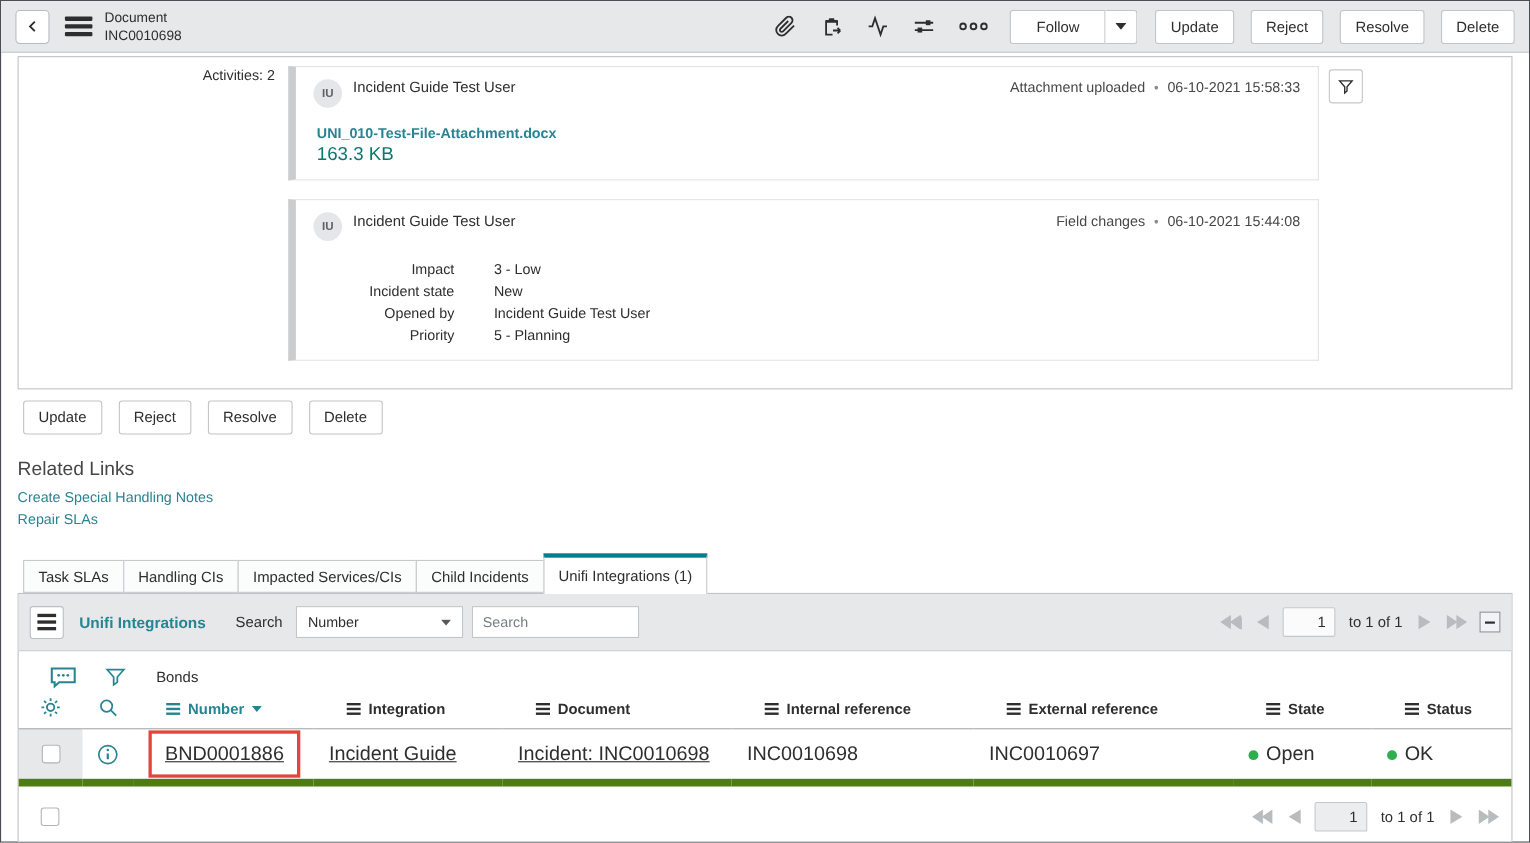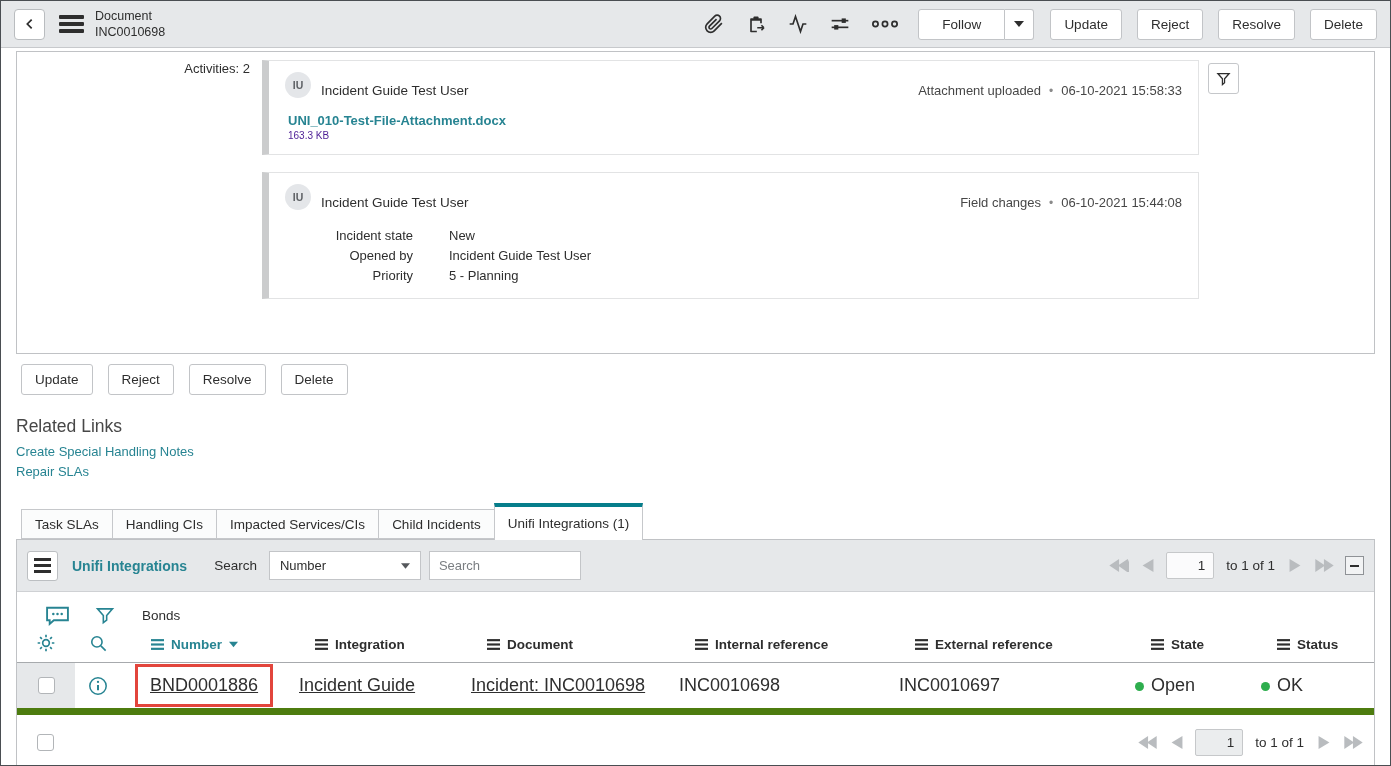--- a/index.html
+++ b/index.html
@@ -32,31 +32,31 @@
   .tb-buttons { display:flex; gap:15px; }
 
   
   .form-panel { margin:3px 15px 0; height:303px; border:1px solid #c0c2c5;
     position:relative; background:#fff; }
   .activities-label { position:absolute; top:9px; left:0; width:233px;
     text-align:right; font-size:13px; }
   .stream { position:absolute; left:245px; top:8px; right:175px; }
   .card { border:1px solid #e2e3e4; border-left:7px solid #cbcccd;
     padding:11px 16px 13px; margin-bottom:17px; background:#fff; }
-  .card-head { display:flex; align-items:flex-end; }
+  .card-head { display:flex; align-items:flex-start; }
   .avatar { width:26px; height:26px; border-radius:50%; background:#e4e6e9;
     color:#5e6165; font-size:10.5px; font-weight:bold; flex:none;
     display:flex; align-items:center; justify-content:center; }
   .user-name { margin-left:10px; font-size:13.5px; }
   .card-meta { margin-left:auto; font-size:13px; color:#474747;
     display:flex; align-items:center; gap:8px; }
   .meta-dot { color:#8a8a8a; font-size:12px; }
   .attach-link { display:inline-block; margin:15px 0 2px 3px; color:#278492;
     font-weight:bold; font-size:13px; text-decoration:none; }
-  .attach-size { margin-left:3px; font-size:10px; color:#4c1d95; }
+  .attach-size { margin-left:3px; font-size:17px; color:#0f766e; }
   .fields { margin-top:15px; font-size:13px; border-spacing:0; }
   .fields td { padding:2.5px 0; }
   .fields .fl { text-align:right; width:128px; }
   .fields .fv { padding-left:36px; }
   .filter-btn { position:absolute; left:1191px; top:11px; width:31px; height:31px;
     border:1px solid #c5c7ca; border-radius:3px; background:#fff;
     display:flex; align-items:center; justify-content:center; cursor:pointer; }
 
   
   .action-row { margin:10px 0 0 20px; display:flex; gap:15px; }
@@ -220,20 +220,24 @@
         <div class="avatar">IU</div>
         <div class="user-name">Incident Guide Test User</div>
         <div class="card-meta">
           <span>Field changes</span>
           <span class="meta-dot">•</span>
           <span>06-10-2021 15:44:08</span>
         </div>
       </div>
       <table class="fields">
         <tbody>
+            <tr>
+          <td class="fl">Impact</td>
+          <td class="fv">3 - Low</td>
+        </tr>
         <tr>
           <td class="fl">Incident state</td>
           <td class="fv">New</td>
         </tr>
         <tr>
           <td class="fl">Opened by</td>
           <td class="fv">Incident Guide Test User</td>
         </tr>
         <tr>
           <td class="fl">Priority</td>

